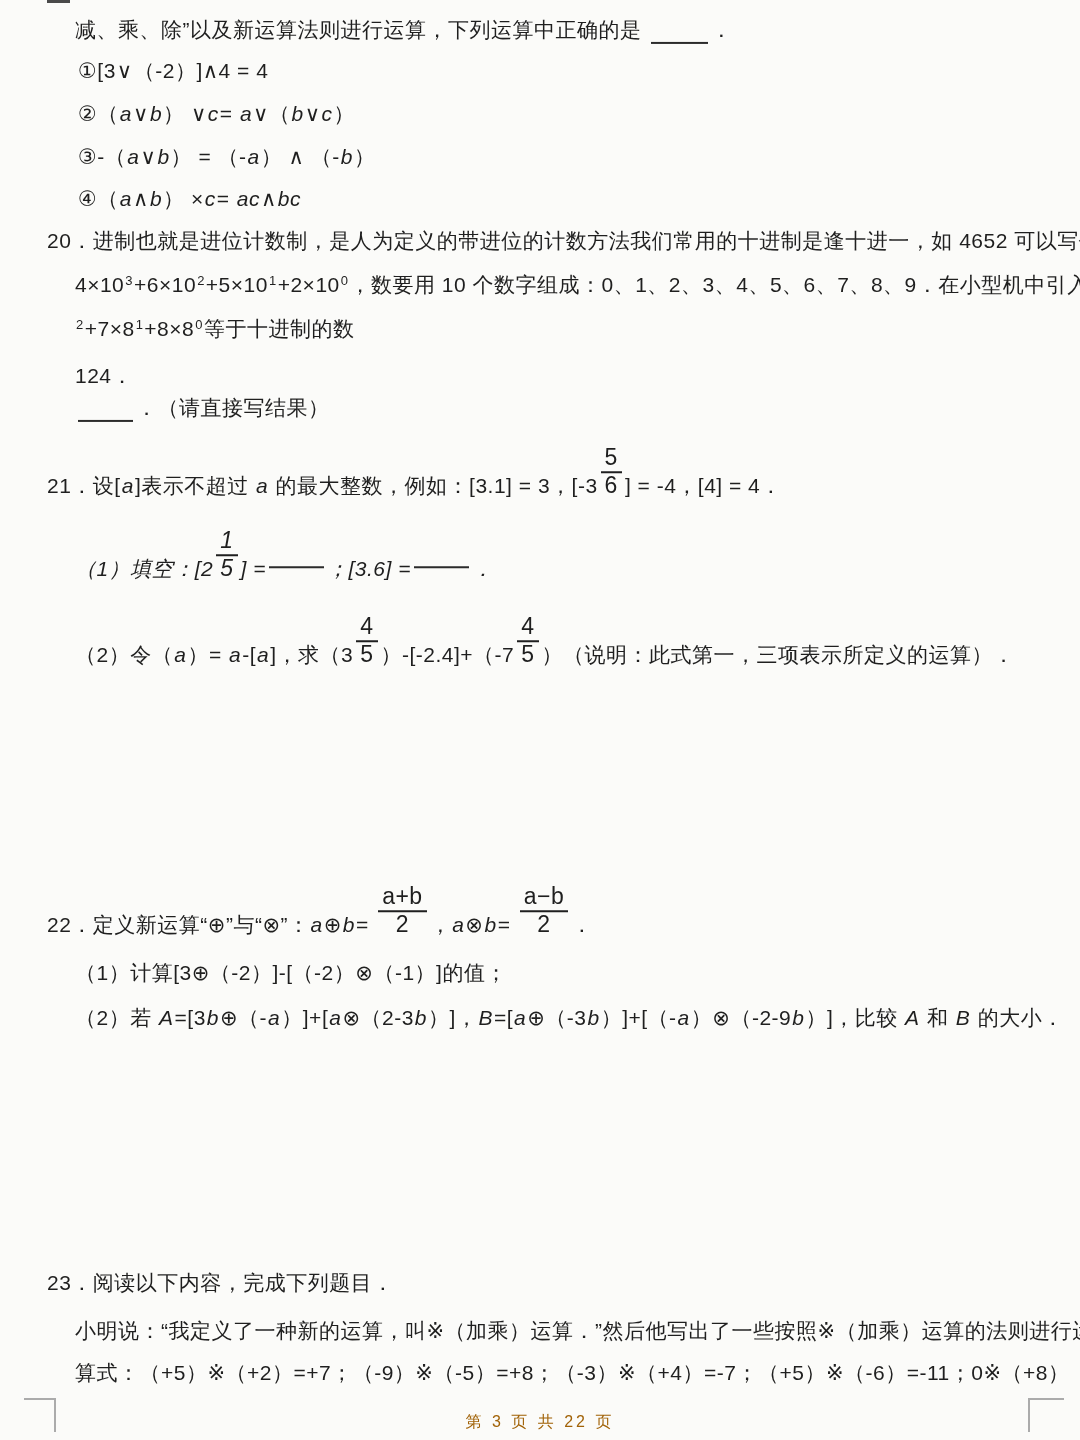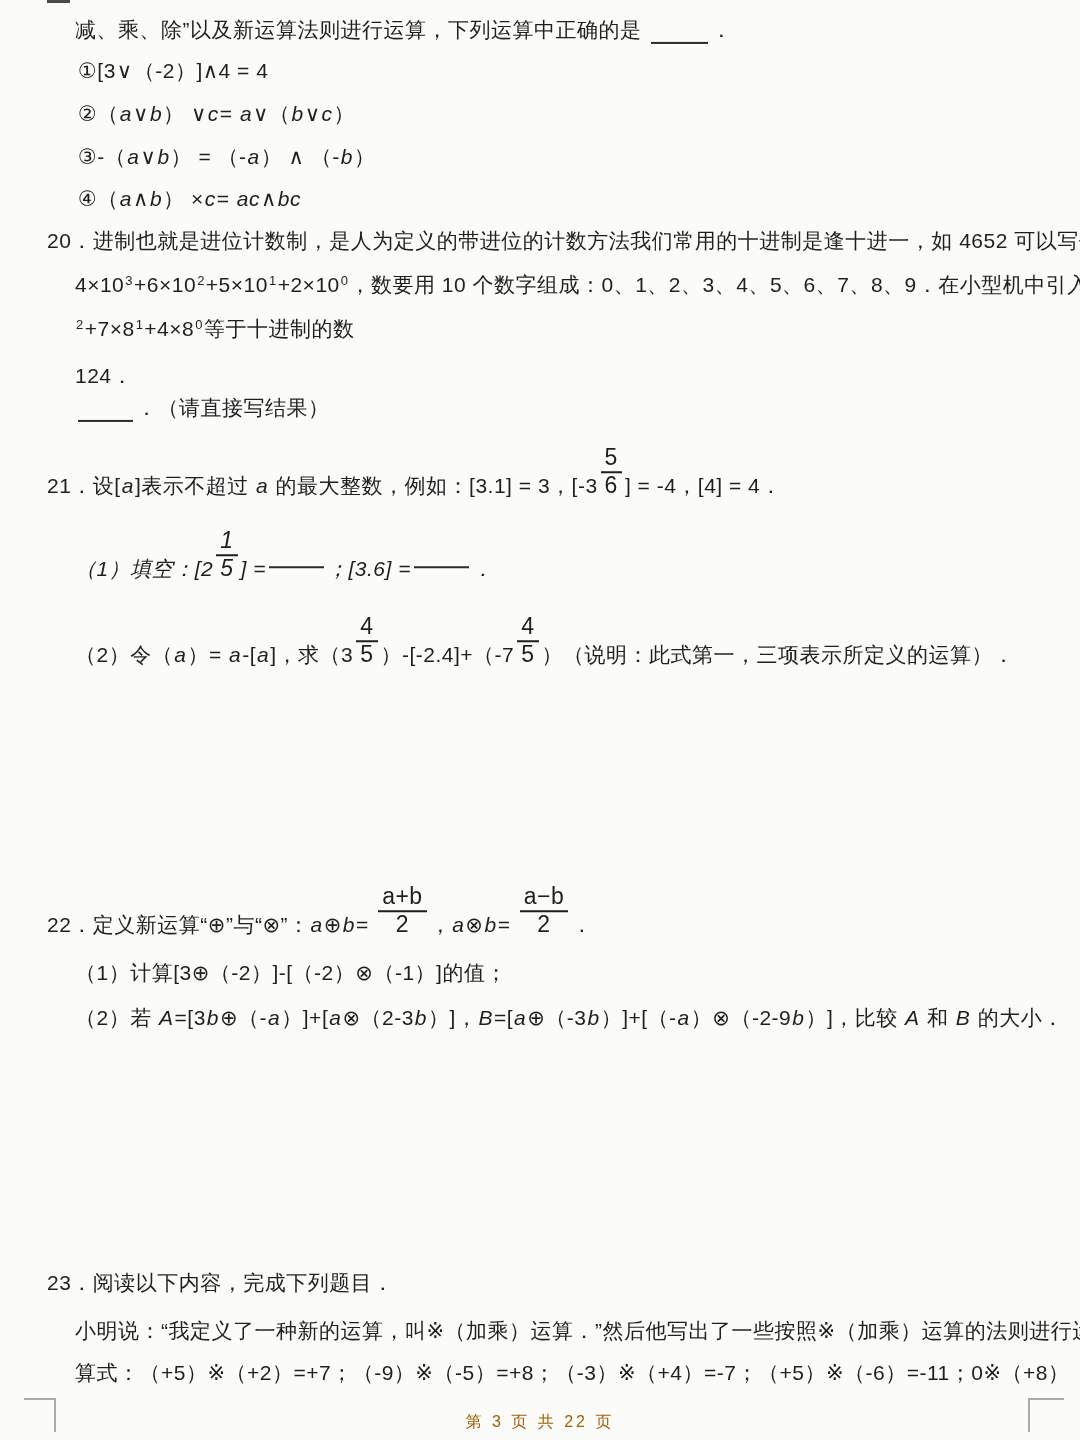--- a/index.html
+++ b/index.html
@@ -64,21 +64,21 @@
 <div class="page">
   <div class="edge-artifact"></div>
   <div id="lines-root">
       <div class="line" style="left: 75px; top: 30px;"><span class="t">减、乘、除”以及新运算法则进行运算，下列运算中正确的是 </span><span class="blank" style="width: 57px;"></span><span class="t">．</span></div>
       <div class="line" style="left: 78px; top: 71px;"><span class="t">①[3</span><span class="i">∨</span><span class="t">（-2）]∧4 = 4</span></div>
       <div class="line" style="left: 78px; top: 114px;"><span class="t">②（</span><span class="i">a</span><span class="t">∨</span><span class="i">b</span><span class="t">） ∨</span><span class="i">c</span><span class="t">= </span><span class="i">a</span><span class="t">∨（</span><span class="i">b</span><span class="t">∨</span><span class="i">c</span><span class="t">）</span></div>
       <div class="line" style="left: 78px; top: 157px;"><span class="t">③-（</span><span class="i">a</span><span class="t">∨</span><span class="i">b</span><span class="t">） = （-</span><span class="i">a</span><span class="t">） ∧ （-</span><span class="i">b</span><span class="t">）</span></div>
       <div class="line" style="left: 78px; top: 199px;"><span class="t">④（</span><span class="i">a</span><span class="t">∧</span><span class="i">b</span><span class="t">） ×</span><span class="i">c</span><span class="t">= </span><span class="i">ac</span><span class="t">∧</span><span class="i">bc</span></div>
       <div class="line" style="left: 47px; top: 241px;"><span class="t">20．进制也就是进位计数制，是人为定义的带进位的计数方法我们常用的十进制是逢十进一，如 4652 可以写作</span></div>
       <div class="line" style="left: 75px; top: 285px;"><span class="t">4×10</span><span class="s">3</span><span class="t">+6×10</span><span class="s">2</span><span class="t">+5×10</span><span class="s">1</span><span class="t">+2×10</span><span class="s">0</span><span class="t">，数要用 10 个数字组成：0、1、2、3、4、5、6、7、8、9．在小型机中引入了八</span></div>
-      <div class="line" style="left: 75px; top: 329px;"><span class="s">2</span><span class="t">+7×8</span><span class="s">1</span><span class="t">+4×8</span><span class="s">0</span><span class="t">等于十进制的数</span></div>
+      <div class="line" style="left: 75px; top: 329px;"><span class="s">2</span><span class="t">+7×8</span><span class="s">1</span><span class="t">+8×8</span><span class="s">0</span><span class="t">等于十进制的数</span></div>
       <div class="line" style="left: 75px; top: 376px;"><span class="t">124．</span></div>
       <div class="line" style="left: 75px; top: 408px;"><span class="blank" style="width: 55px;"></span><span class="t">．（请直接写结果）</span></div>
       <div class="line" style="left: 47px; top: 472px;"><span class="t">21．设[</span><span class="i">a</span><span class="t">]表示不超过 </span><span class="i">a</span><span class="t"> 的最大整数，例如：[3.1] = 3，[-3</span><span class="frac"><span class="n">5</span><span class="d">6</span></span><span class="t">] = -4，[4] = 4．</span></div>
       <div class="line" style="left: 75px; top: 555px; font-style: italic;"><span class="t">（1）填空：[2</span><span class="frac"><span class="n">1</span><span class="d">5</span></span><span class="t">] =</span><span class="blank" style="width: 55px;"></span><span class="t">；[3.6] =</span><span class="blank" style="width: 55px;"></span><span class="t">．</span></div>
       <div class="line" style="left: 75px; top: 641px;"><span class="t">（2）令（</span><span class="i">a</span><span class="t">）= </span><span class="i">a</span><span class="t">-[</span><span class="i">a</span><span class="t">]，求（3</span><span class="frac"><span class="n">4</span><span class="d">5</span></span><span class="t">）-[-2.4]+（-7</span><span class="frac"><span class="n">4</span><span class="d">5</span></span><span class="t">）（说明：此式第一，三项表示所定义的运算）．</span></div>
       <div class="line" style="left: 47px; top: 911px;"><span class="t">22．定义新运算“⊕”与“⊗”：</span><span class="i">a</span><span class="t">⊕</span><span class="i">b</span><span class="t">= </span><span class="frac"><span class="n">a+b</span><span class="d">2</span></span><span class="t">，</span><span class="i">a</span><span class="t">⊗</span><span class="i">b</span><span class="t">= </span><span class="frac"><span class="n">a−b</span><span class="d">2</span></span><span class="t">．</span></div>
       <div class="line" style="left: 75px; top: 973px;"><span class="t">（1）计算[3⊕（-2）]-[（-2）⊗（-1）]的值；</span></div>
       <div class="line" style="left: 75px; top: 1018px;"><span class="t">（2）若 </span><span class="i">A</span><span class="t">=[3</span><span class="i">b</span><span class="t">⊕（-</span><span class="i">a</span><span class="t">）]+[</span><span class="i">a</span><span class="t">⊗（2-3</span><span class="i">b</span><span class="t">）]，</span><span class="i">B</span><span class="t">=[</span><span class="i">a</span><span class="t">⊕（-3</span><span class="i">b</span><span class="t">）]+[（-</span><span class="i">a</span><span class="t">）⊗（-2-9</span><span class="i">b</span><span class="t">）]，比较 </span><span class="i">A</span><span class="t"> 和 </span><span class="i">B</span><span class="t"> 的大小．</span></div>
       <div class="line" style="left: 47px; top: 1283px;"><span class="t">23．阅读以下内容，完成下列题目．</span></div>
       <div class="line" style="left: 75px; top: 1331px;"><span class="t">小明说：“我定义了一种新的运算，叫※（加乘）运算．”然后他写出了一些按照※（加乘）运算的法则进行运算的</span></div>

